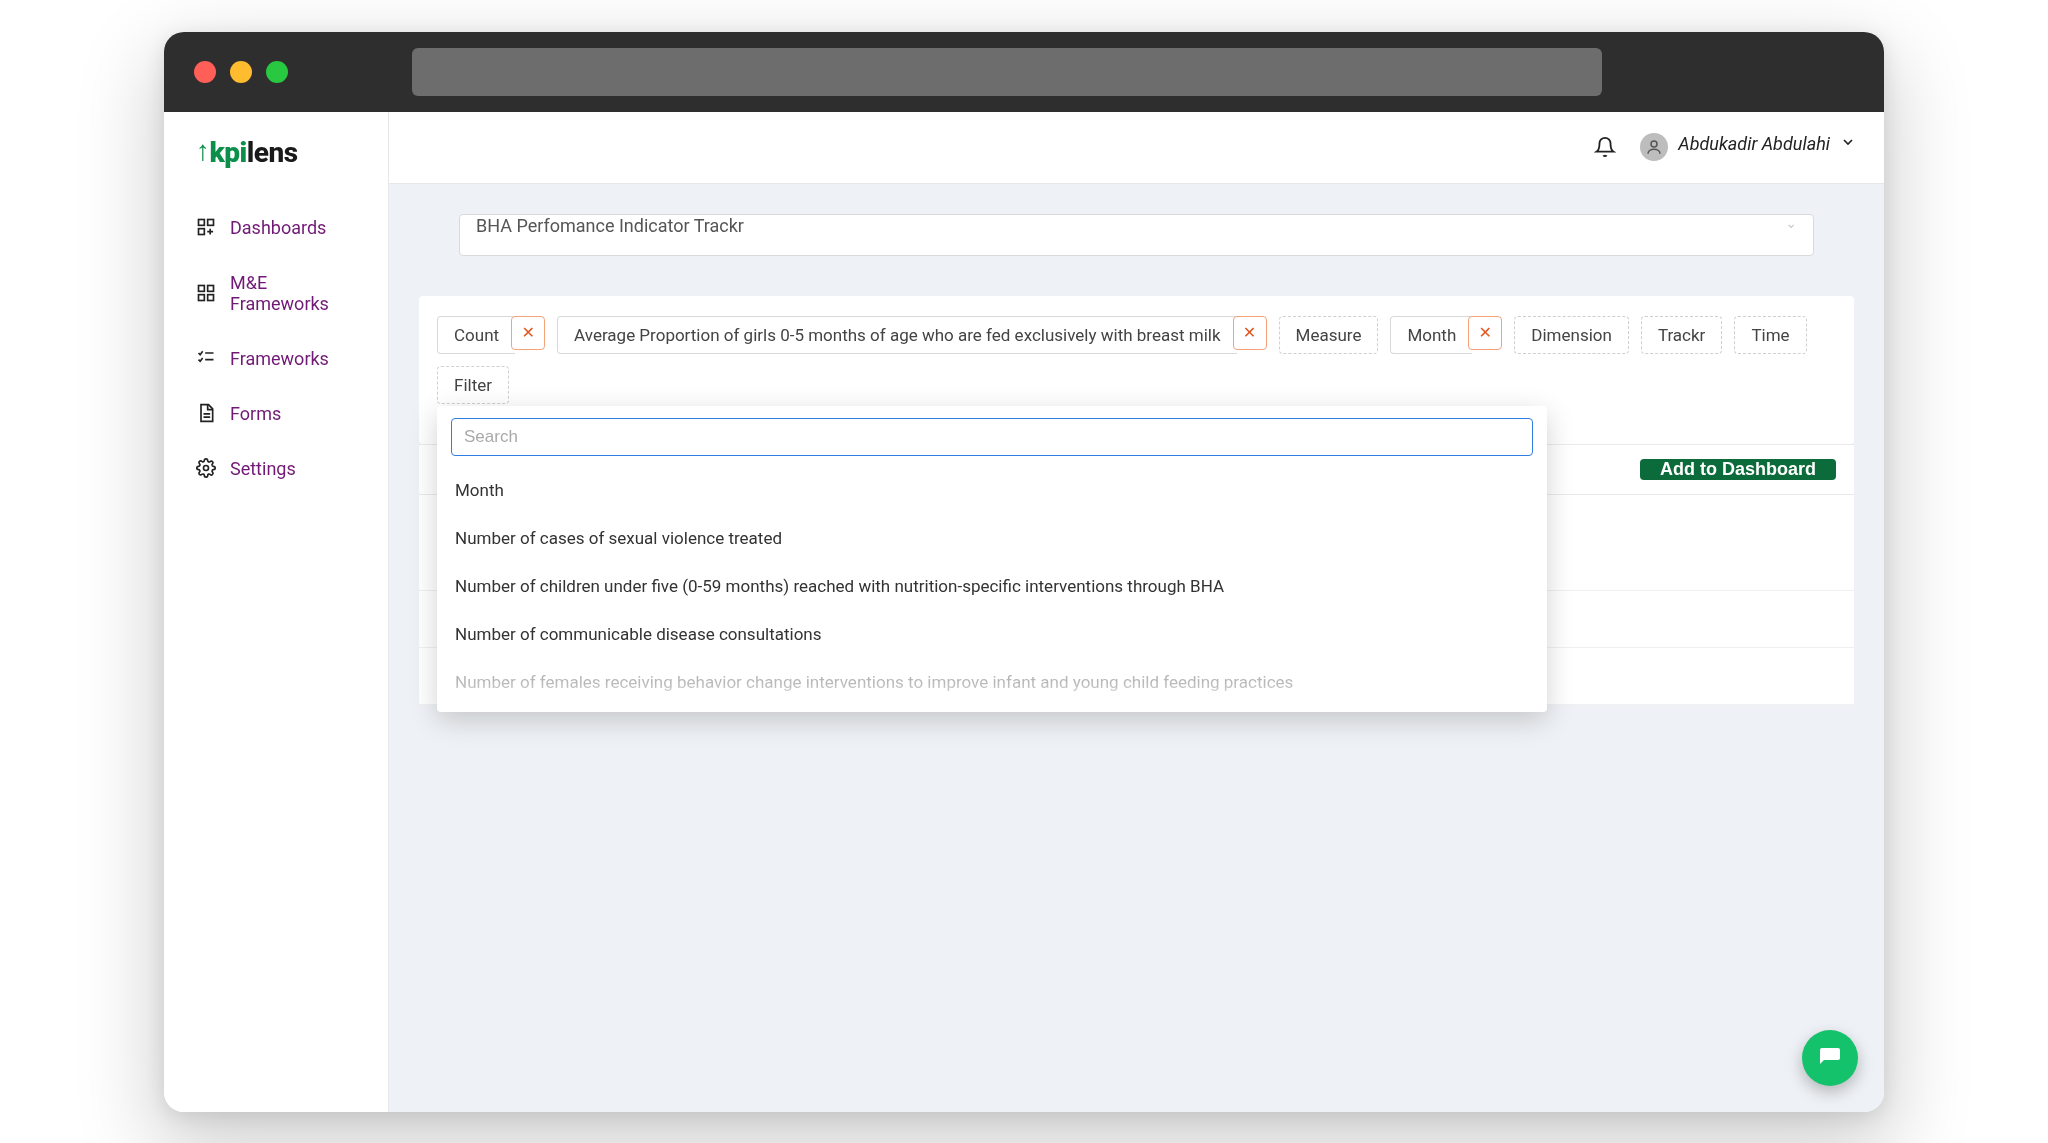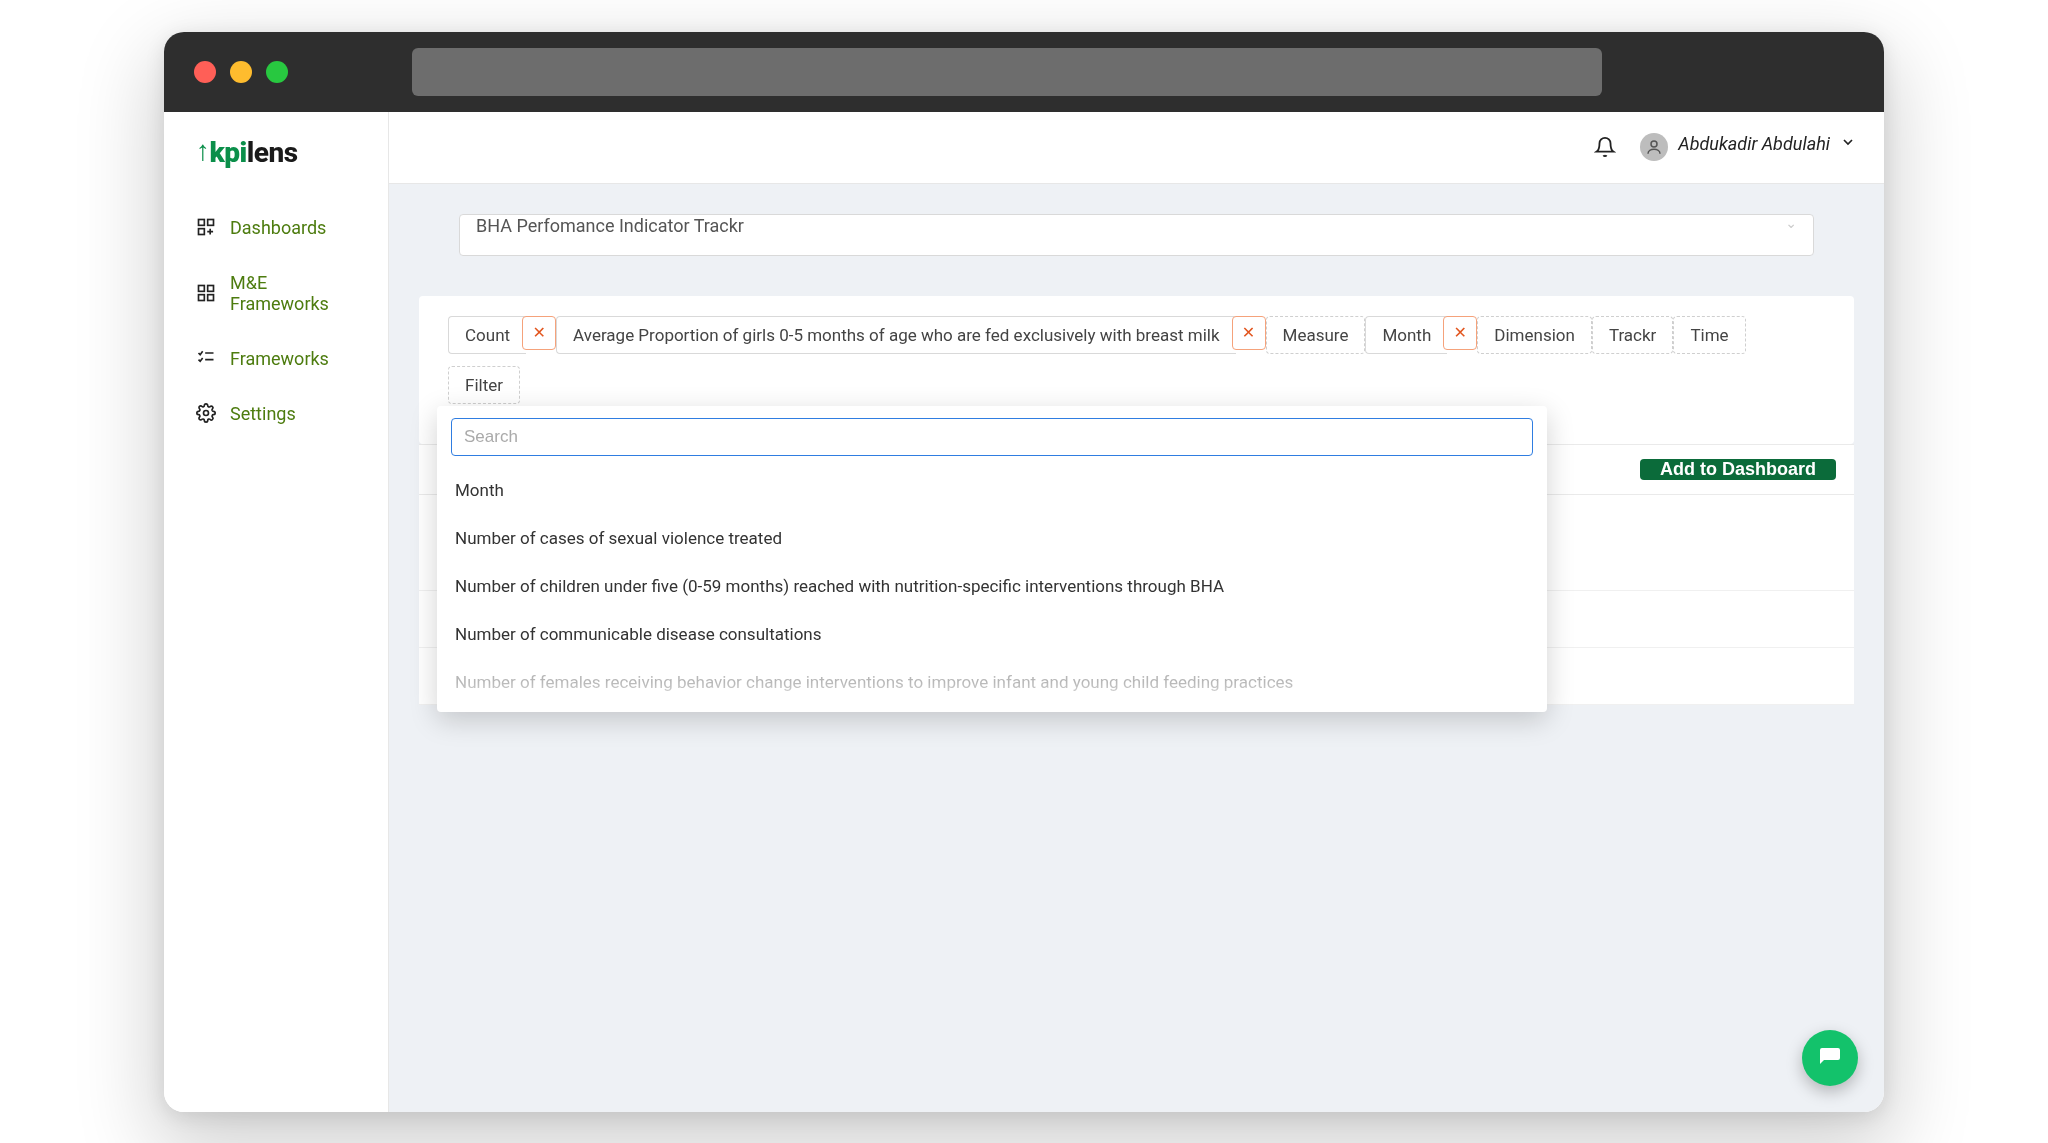--- a/index.html
+++ b/index.html
@@ -84,21 +84,21 @@
     font-weight: 900;
     position: relative;
     padding-left: 2px;
   }
   .nav { display: flex; flex-direction: column; gap: 6px; }
   .nav-item {
     display: flex;
     align-items: center;
     gap: 14px;
     padding: 14px 8px;
-    color: #4d7c0f;
+    color: #701a75;
     font-size: 18px;
     border-radius: 6px;
     cursor: pointer;
   }
   .nav-item .ico { width: 20px; height: 20px; display:flex; align-items:center; justify-content:center; }
   .nav-item svg { stroke: #222; }
   .main {
     flex: 1;
     background: #eef1f5;
     overflow: auto;
@@ -145,23 +145,22 @@
   .panel {
     background: #fff;
     border-radius: 4px;
     margin: 0 30px;
     padding: 20px 18px 40px;
     position: relative;
   }
   .chips {
     display: flex;
     flex-wrap: wrap;
-    gap: 0;
-    position: relative;
-    margin-left: 11px;
+    gap: 12px;
+    position: relative;
   }
   .chip {
     border: 1px dashed #cfcfcf;
     border-radius: 4px;
     padding: 8px 16px;
     font-size: 17px;
     color: #444;
     background: #fff;
     display: flex;
     align-items: center;
@@ -320,20 +319,29 @@
             </span>
             <span>M&amp;E Frameworks</span>
           </div>
           <div class="nav-item">
             <span class="ico">
               <svg viewBox="0 0 24 24" width="20" height="20" fill="none" stroke="currentColor" stroke-width="2">
                   <path d="M3 6l2 2 3-4M11 6h10M3 14l2 2 3-4M11 14h10"></path>
                 </svg>
             </span>
             <span>Frameworks</span>
+          </div>
+          <div class="nav-item">
+            <span class="ico">
+              <svg viewBox="0 0 24 24" width="20" height="20" fill="none" stroke="currentColor" stroke-width="2">
+                  <path d="M6 2h9l5 5v15H6z"></path>
+                  <path d="M14 2v6h6M9 13h8M9 17h8"></path>
+                </svg>
+            </span>
+            <span>Forms</span>
           </div>
           <div class="nav-item">
             <span class="ico">
               <svg viewBox="0 0 24 24" width="20" height="20" fill="none" stroke="currentColor" stroke-width="2">
                   <circle cx="12" cy="12" r="3"></circle>
                   <path d="M19.4 15a1.7 1.7 0 0 0 .34 1.87l.06.06a2 2 0 1 1-2.83 2.83l-.06-.06a1.7 1.7 0 0 0-1.87-.34 1.7 1.7 0 0 0-1 1.56V21a2 2 0 1 1-4 0v-.09a1.7 1.7 0 0 0-1.11-1.56 1.7 1.7 0 0 0-1.87.34l-.06.06a2 2 0 1 1-2.83-2.83l.06-.06A1.7 1.7 0 0 0 4.6 15a1.7 1.7 0 0 0-1.56-1H3a2 2 0 1 1 0-4h.09A1.7 1.7 0 0 0 4.65 8.89 1.7 1.7 0 0 0 4.31 7l-.06-.06A2 2 0 1 1 7.08 4.12l.06.06a1.7 1.7 0 0 0 1.87.34H9a1.7 1.7 0 0 0 1-1.56V3a2 2 0 1 1 4 0v.09a1.7 1.7 0 0 0 1 1.56 1.7 1.7 0 0 0 1.87-.34l.06-.06a2 2 0 1 1 2.83 2.83l-.06.06a1.7 1.7 0 0 0-.34 1.87V9a1.7 1.7 0 0 0 1.56 1H21a2 2 0 1 1 0 4h-.09a1.7 1.7 0 0 0-1.51 1z"></path>
                 </svg>
             </span>
             <span>Settings</span>
           </div>

